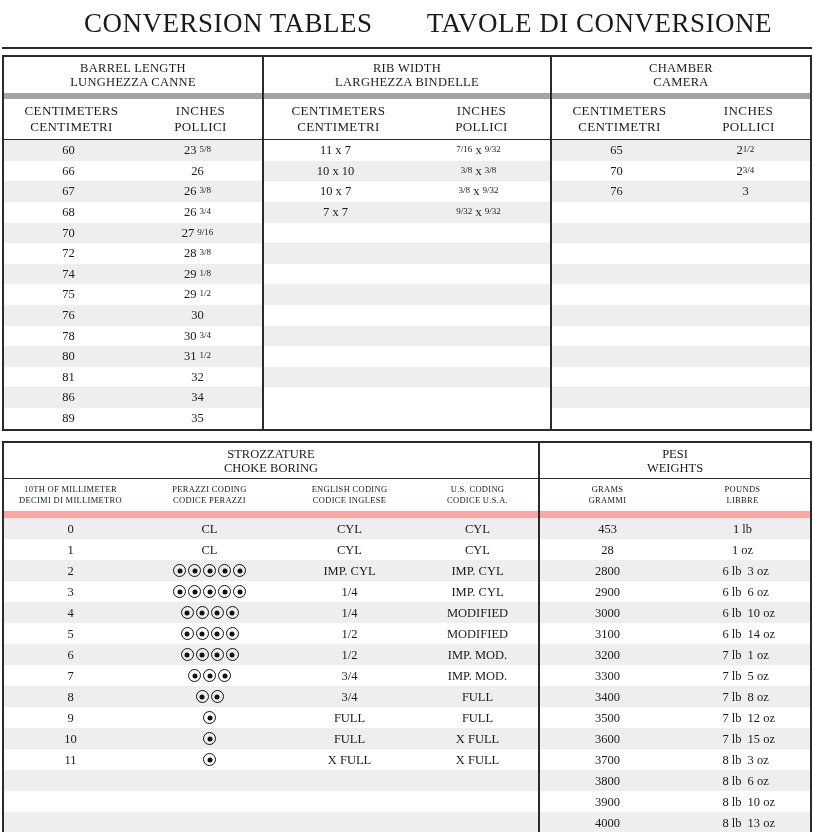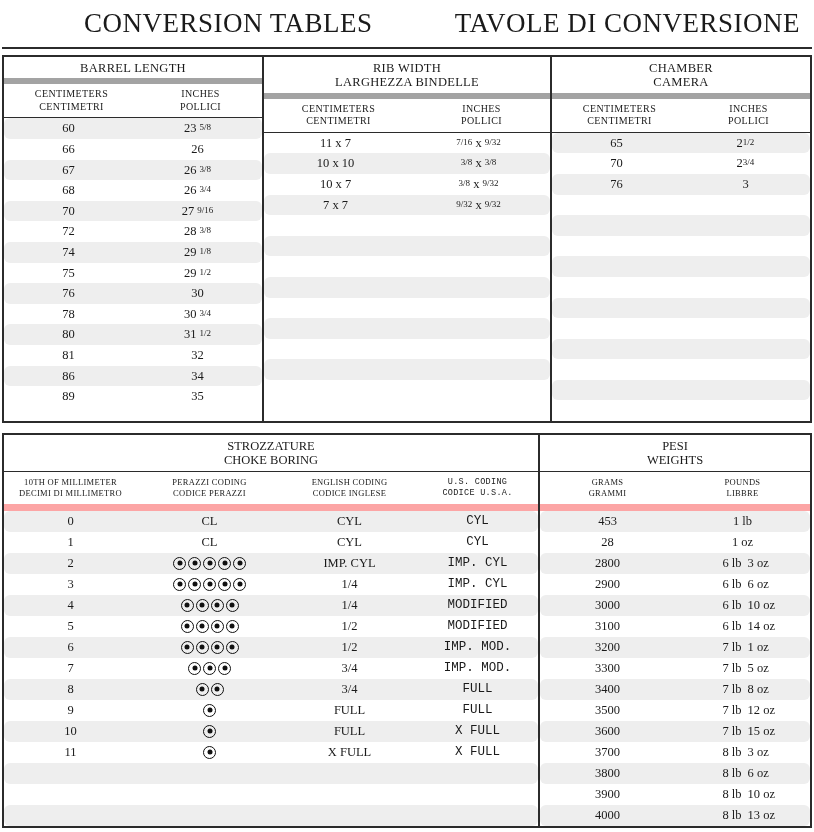--- a/index.html
+++ b/index.html
@@ -29,21 +29,21 @@
     padding: 8px 14px 4px 14px;
   }
   .title {
     font-family: "Liberation Serif", serif;
     font-size: 27px;
     letter-spacing: 0.5px;
     font-weight: normal;
     white-space: nowrap;
   }
   .title-left { margin-left: 70px; }
-  .title-right { }
+  .title-right { margin-right: 28px; }
 
   .rule {
     border-top: 2px solid #2b2b2b;
     margin: 4px 2px 0 2px;
   }
 
   
   .block {
     border: 2px solid #2b2b2b;
     margin: 6px 2px 0 2px;
@@ -69,32 +69,32 @@
   }
   .grp-title .l2 { font-size: 12.5px; }
 
   .subhead {
     display: flex;
     border-bottom: 1px solid #2b2b2b;
   }
   .subhead .cell {
     flex: 1 1 0;
     text-align: center;
-    font-size: 10px;
+    font-size: 13px;
     line-height: 1.25;
     padding: 4px 2px 4px 8px;
     letter-spacing: 0.4px;
   }
   .rows { display: flex; flex-direction: column; }
   .row {
     display: flex;
     height: 20.5px;
     align-items: center;
   }
-  .row.alt { background: #eeeeee; border-radius: 6px; }
+  .row.alt { background: #eeeeee; }
   .row .cell {
     flex: 1 1 0;
     text-align: center;
     font-size: 12.5px;
     line-height: 1;
   }
   .frac { font-size: 9px; vertical-align: 0.18em; }
 
   
   .top-block .rows .row { height: 20.6px; }
@@ -114,21 +114,21 @@
   .sub4 .cell {
     text-align: center;
     font-size: 8.5px;
     line-height: 1.3;
     padding: 5px 2px;
     letter-spacing: 0.3px;
   }
   .c1 { flex: 0 0 133px; }
   .c2 { flex: 0 0 145px; }
   .c3 { flex: 0 0 135px; }
-  .c4 { flex: 1 1 auto; font-family: Liberation Mono, monospace; }
+  .c4 { flex: 1 1 auto; }
 
   .choke-rows .row { height: 21px; }
   .choke-rows .row .cell { text-align: center; font-size: 12.5px; }
 
   .dots {
     display: flex;
     justify-content: center;
     align-items: center;
     gap: 2px;
     height: 100%;
@@ -169,20 +169,21 @@
     <div class="title title-left">CONVERSION TABLES</div>
     <div class="title title-right">TAVOLE DI CONVERSIONE</div>
   </div>
   <div class="rule"></div>
 
   <div class="block top-block">
 
     <div class="col-group" style="flex:0 0 258px;">
       <div class="grp-title">
         <div>BARREL LENGTH</div>
+        <div class="l2">LUNGHEZZA CANNE</div>
       </div>
       <div class="subhead">
         <div class="cell">
           <div>CENTIMETERS</div>
           <div>CENTIMETRI</div>
         </div>
         <div class="cell">
           <div>INCHES</div>
           <div>POLLICI</div>
         </div>

